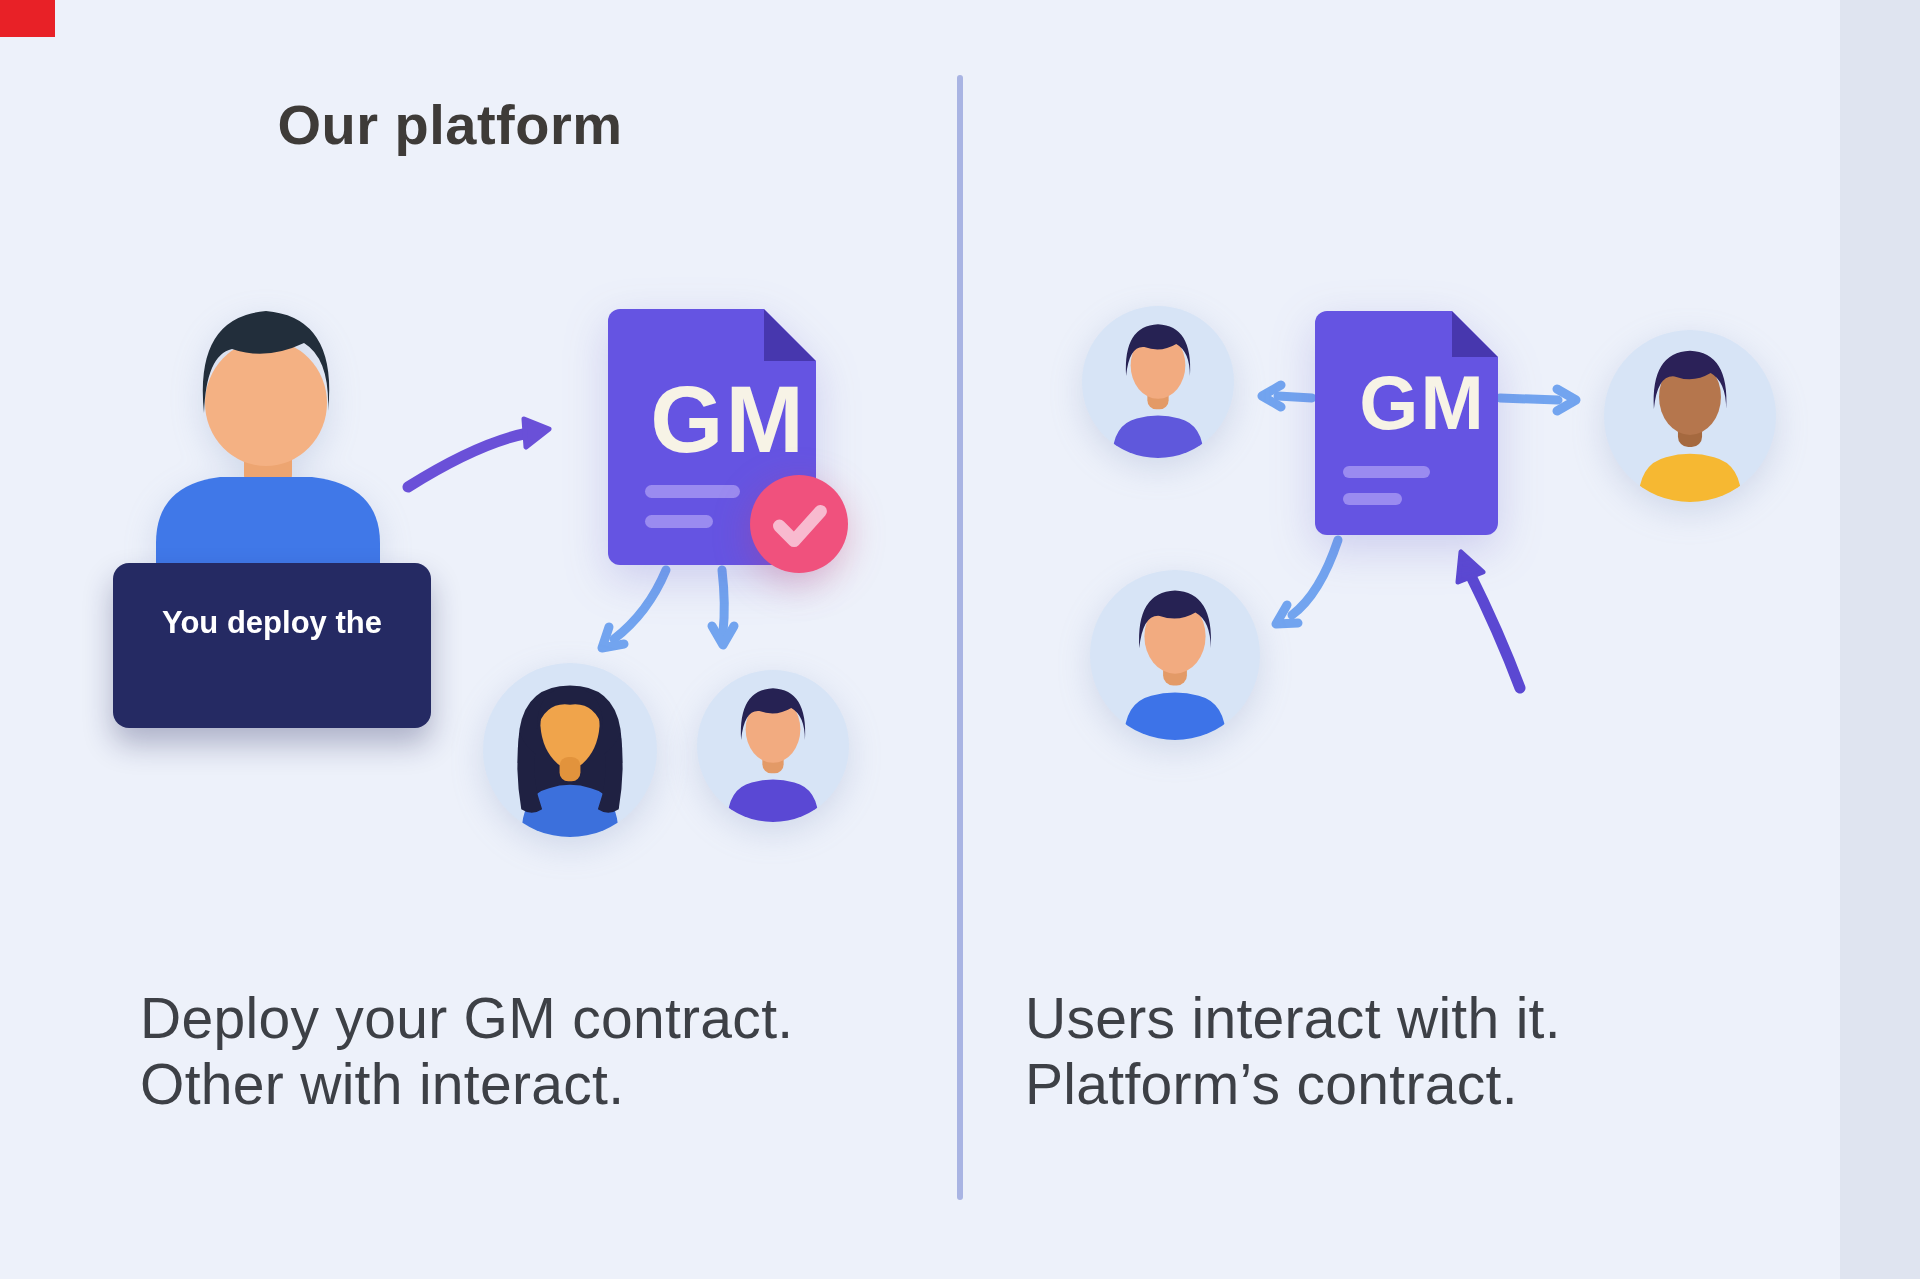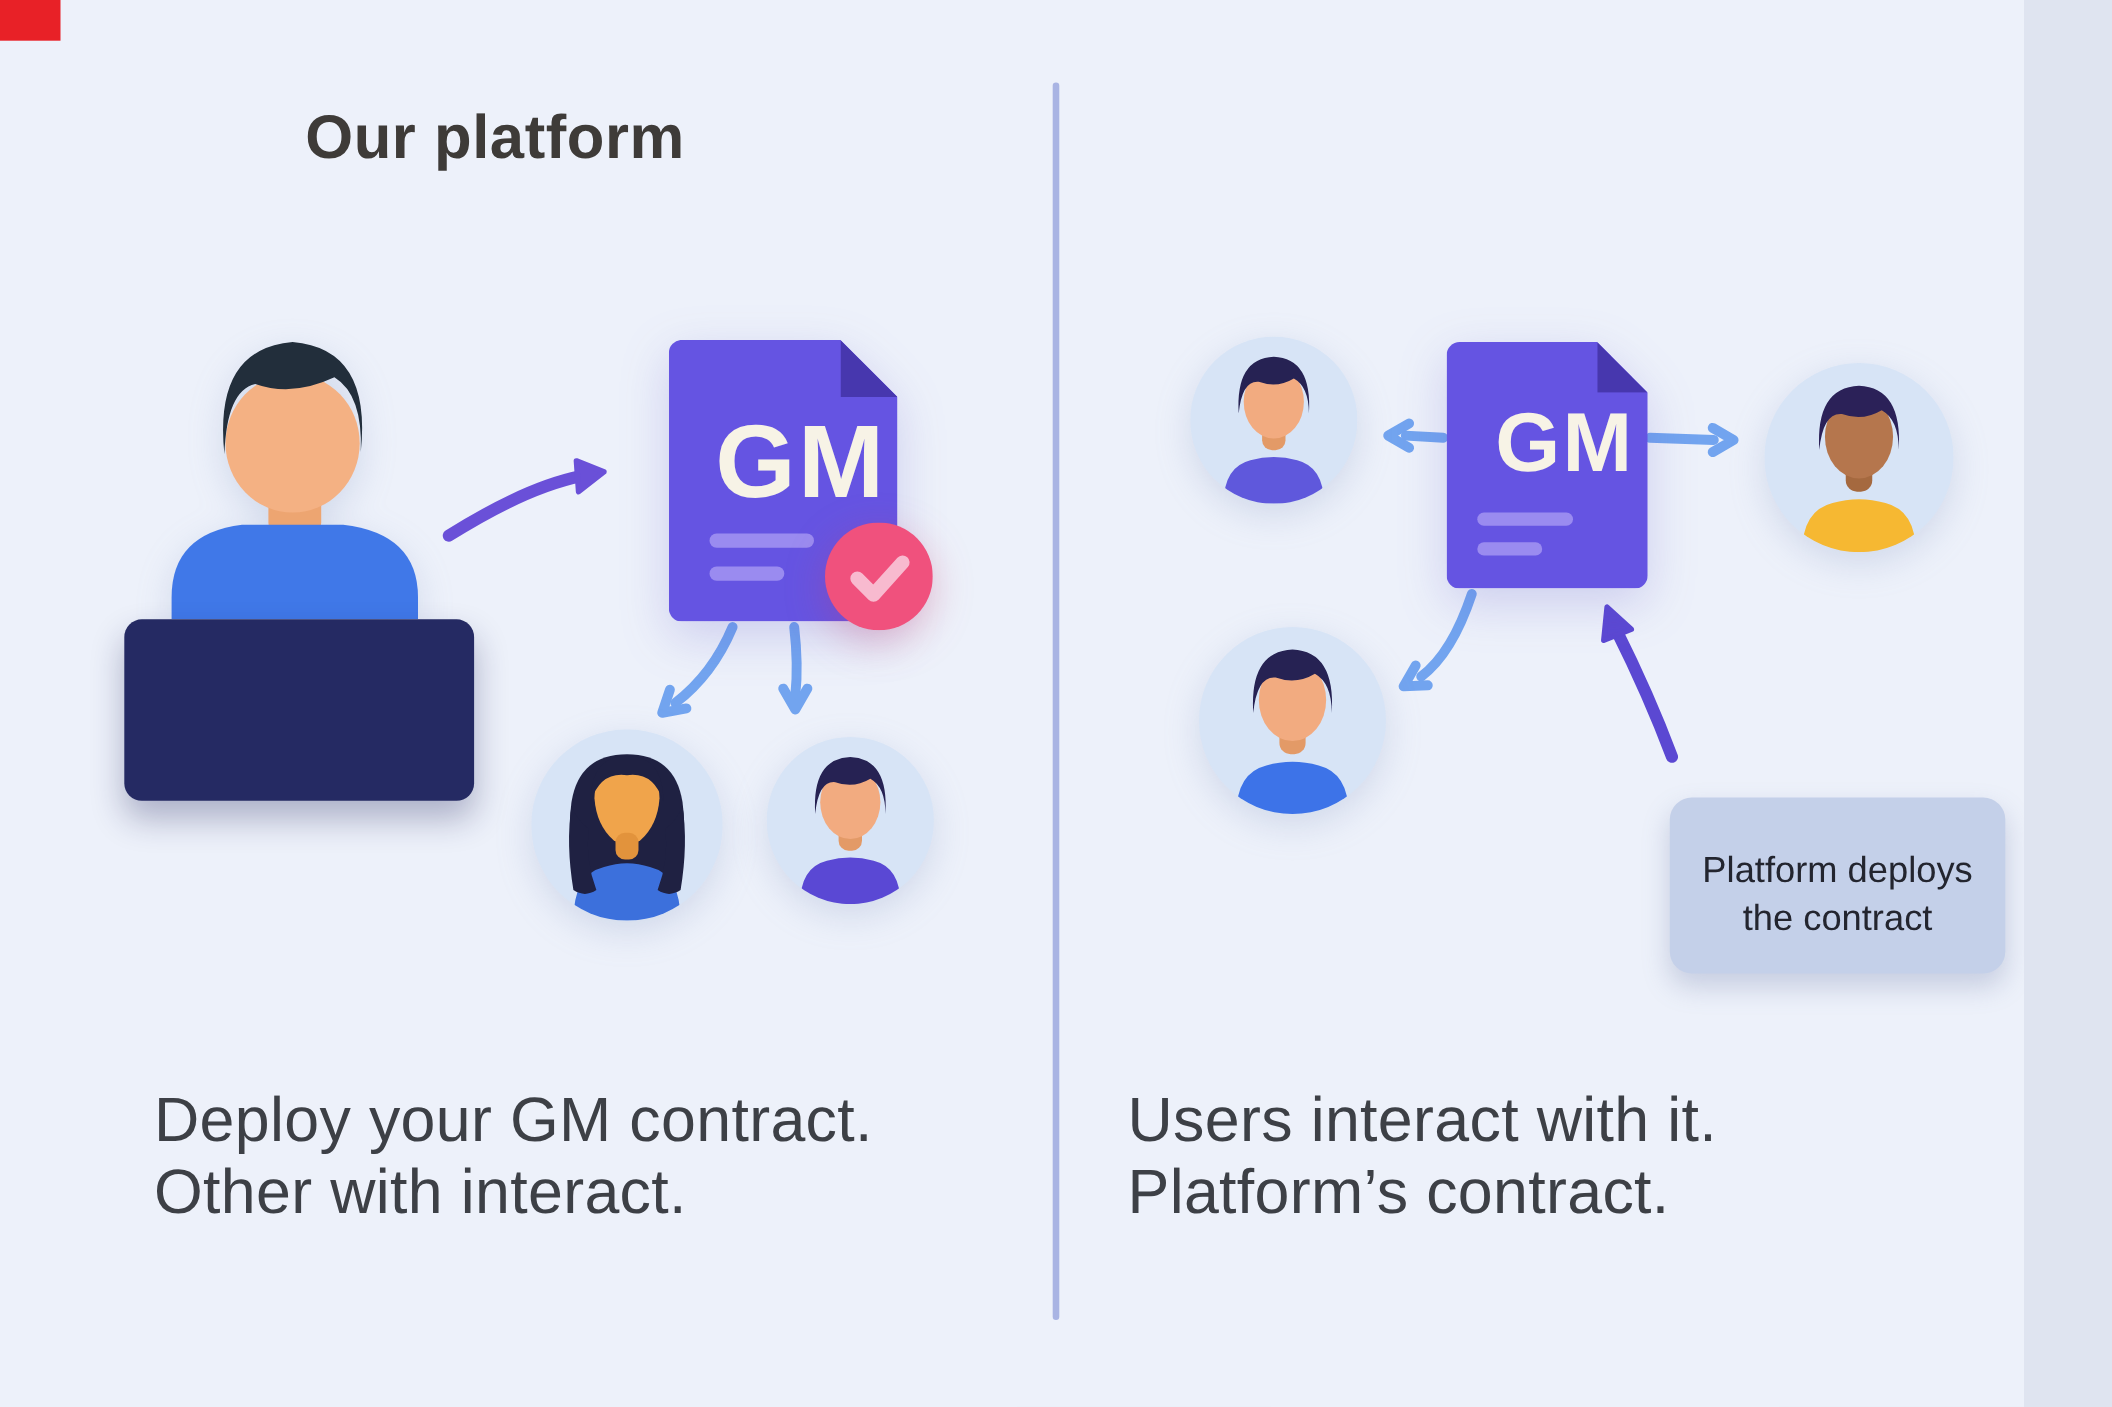--- a/index.html
+++ b/index.html
@@ -240,26 +240,23 @@
     <circle cx="50" cy="50" r="50" class="av-bg"></circle>
     <g clip-path="url(#c5)">
       <rect x="43" y="52" width="14" height="16" rx="6" fill="#a5693f"></rect>
       <ellipse cx="50" cy="39" rx="18" ry="22" style="fill:var(--skin_brown,#b5764d)"></ellipse>
       <path d="M29 46 Q27 13 50 12 Q73 13 71 46 Q71 30 62 25 Q52 31 41 27 Q31 26 29 46 Z" style="fill:#2b2158"></path>
       <path d="M20 100 Q20 78 36 74 Q50 70 64 74 Q80 78 80 100 Z" style="fill:var(--shirt_yellow,#f6b832)"></path>
     </g>
   </svg>
 
   <div class="navy-box">
-  </div>
-
-  <div class="gray-box">
-    <div>Platform deploys</div>
-    <div>the contract</div>
-  </div>
+    <div>You deploy the</div>
+  </div>
+
 
   <div class="caption caption-left">
     <div>Deploy your GM contract.</div>
     <div>Other with interact.</div>
   </div>
   <div class="caption caption-right">
     <div>Users interact with it.</div>
     <div>Platform’s contract.</div>
   </div>
 

